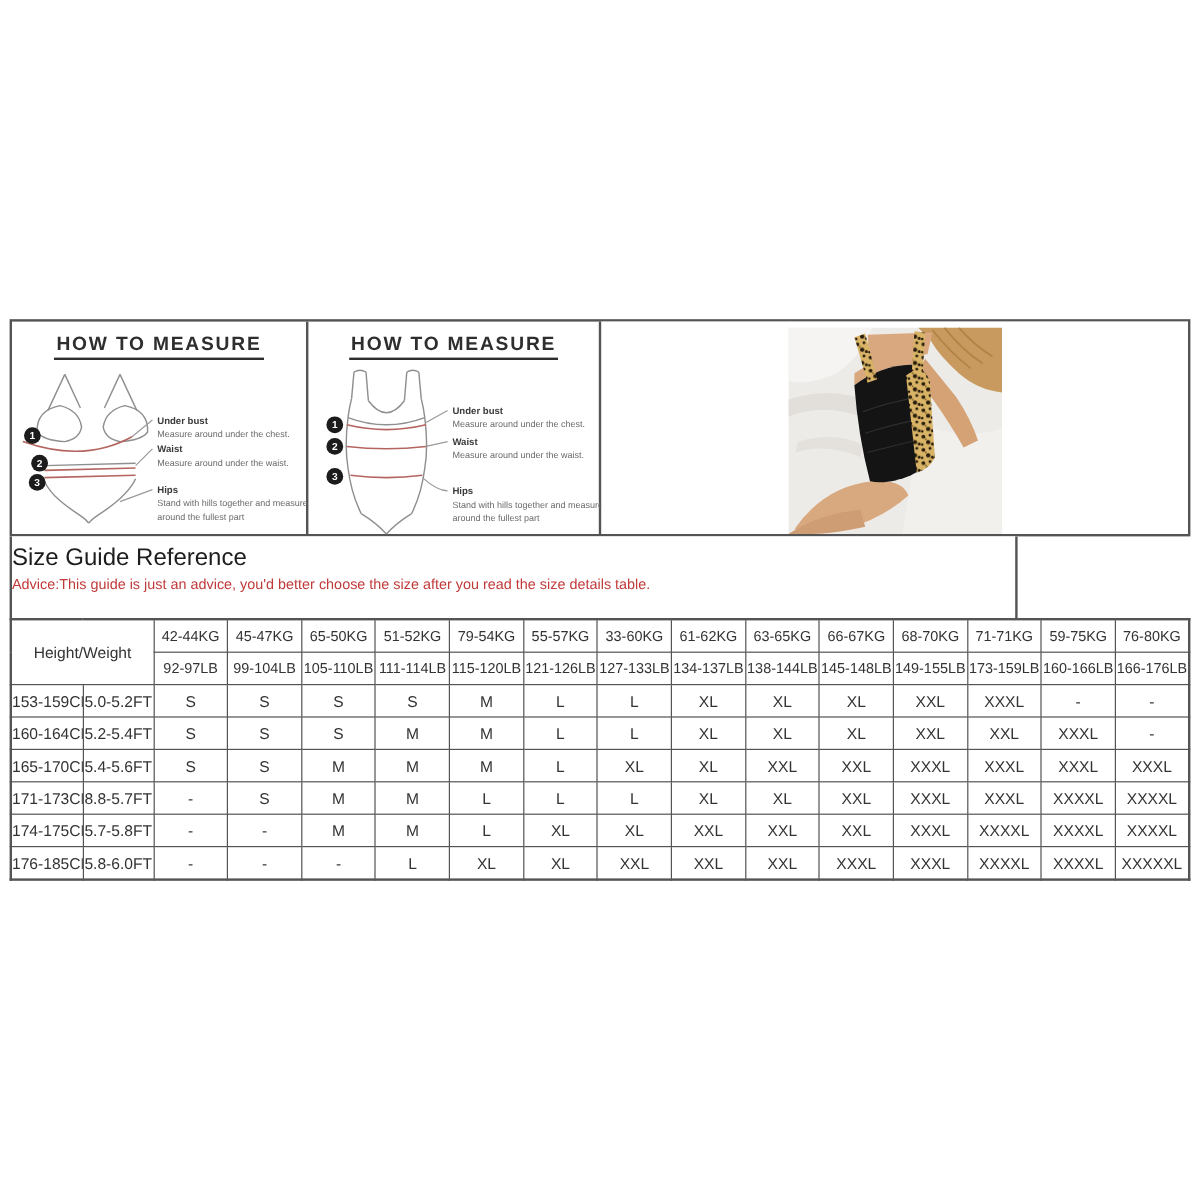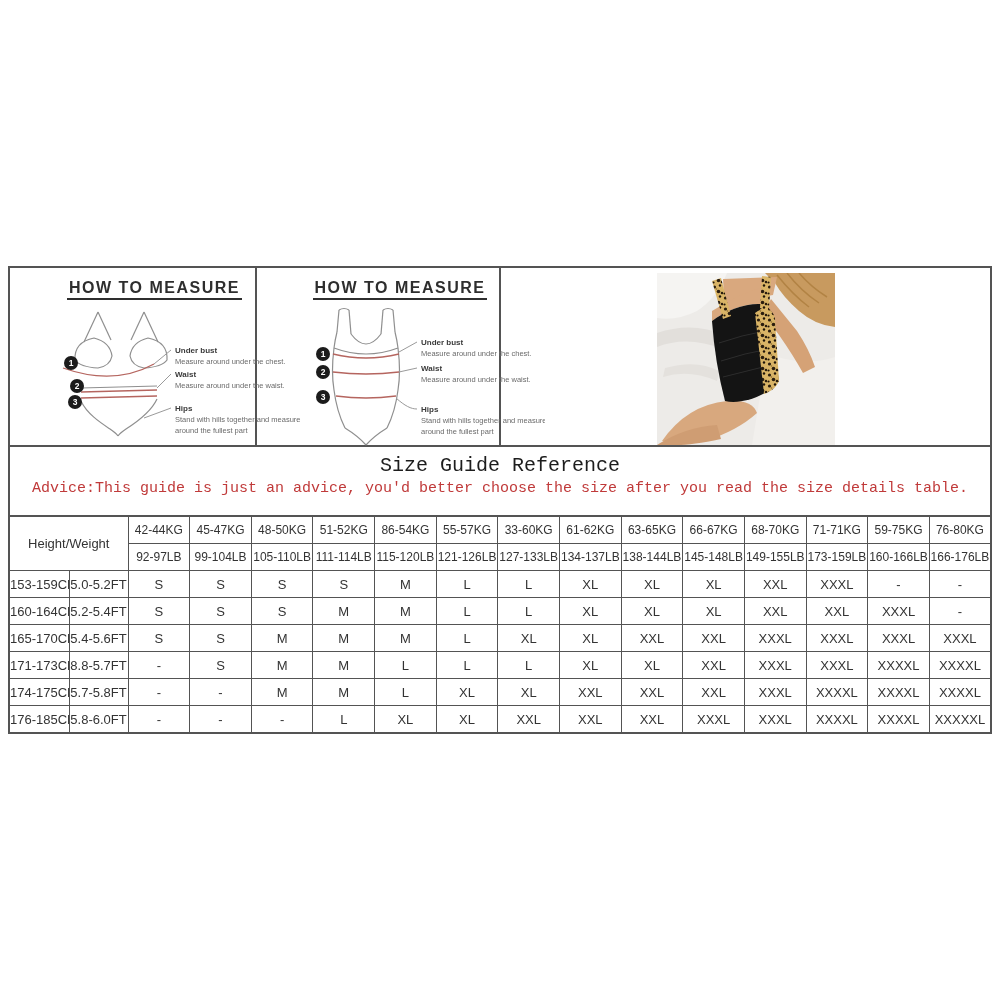--- a/index.html
+++ b/index.html
@@ -6,43 +6,43 @@
   body{
     width:1000px;height:1000px;position:relative;background:#ffffff;
     font-family:"Liberation Sans","DejaVu Sans",sans-serif;color:#333;
     overflow:hidden;
   }
   
   .top-box{
     position:absolute;left:8px;top:266px;width:984px;height:181px;
     border:2px solid #545454;box-sizing:border-box;display:flex;background:#fff;
   }
-  .measure-panel{box-sizing:border-box;position:relative;padding-left:44px;}
+  .measure-panel{box-sizing:border-box;position:relative;}
   .panel-bikini{width:247px;border-right:2px solid #545454;}
   .panel-onepiece{width:244px;border-right:2px solid #545454;}
   .panel-title-wrap{text-align:center;margin-top:11px;height:26px;}
   .panel-title{
     display:inline-block;font-size:16px;font-weight:bold;letter-spacing:1.5px;
     color:#2e2e2e;border-bottom:2px solid #2e2e2e;padding:0 2px 1px 2px;
   }
   .measure-svg{display:block;margin-top:1px;}
   .photo-area{flex:1;display:flex;justify-content:center;background:#fff;}
   .photo-svg{display:block;margin-top:5px;}
   .m-label{font-size:8px;font-weight:bold;fill:#3a3a3a;}
   .m-desc{font-size:7.5px;fill:#6b6b6b;}
   .badge-num{font-size:8.5px;font-weight:bold;fill:#ffffff;text-anchor:middle;}
   
   .mid-box{
-    position:absolute;left:8px;top:447px;width:984px;height:68px;
+    position:absolute;left:8px;top:447px;width:840px;height:68px;
     border-left:2px solid #545454;border-right:2px solid #545454;
-    box-sizing:border-box;text-align:center;background:#fff;font-family:Liberation Mono, monospace;
+    box-sizing:border-box;background:#fff;
   }
   .sg-title{font-size:20px;color:#1d1d1d;margin-top:7px;}
   .sg-sub{font-size:15px;color:#2b2b2b;margin-top:4px;}
-  .sg-advice{font-size:15px;margin-top:3px;}
+  .sg-advice{font-size:12px;margin-top:3px;}
   
   table.size-table{
     position:absolute;left:8px;top:515px;width:984px;
     border-collapse:collapse;table-layout:fixed;background:#fff;
     border:2px solid #545454;
   }
   .size-table td,.size-table th{
     border:1px solid #545454;text-align:center;vertical-align:middle;
     padding:0;font-weight:normal;color:#333;overflow:hidden;white-space:nowrap;
   }
@@ -231,23 +231,23 @@
       <col>
       <col>
       <col>
       <col>
     </colgroup>
   <tbody>
       <tr>
         <th class="corner-cell" rowspan="2" colspan="2">Height/Weight</th>
         <th class="th-kg">42-44KG</th>
         <th class="th-kg">45-47KG</th>
-        <th class="th-kg">48-50KG</th>
+        <th class="th-kg">65-50KG</th>
         <th class="th-kg">51-52KG</th>
-        <th class="th-kg">86-54KG</th>
+        <th class="th-kg">79-54KG</th>
         <th class="th-kg">55-57KG</th>
         <th class="th-kg">33-60KG</th>
         <th class="th-kg">61-62KG</th>
         <th class="th-kg">63-65KG</th>
         <th class="th-kg">66-67KG</th>
         <th class="th-kg">68-70KG</th>
         <th class="th-kg">71-71KG</th>
         <th class="th-kg">59-75KG</th>
         <th class="th-kg">76-80KG</th>
       </tr>

